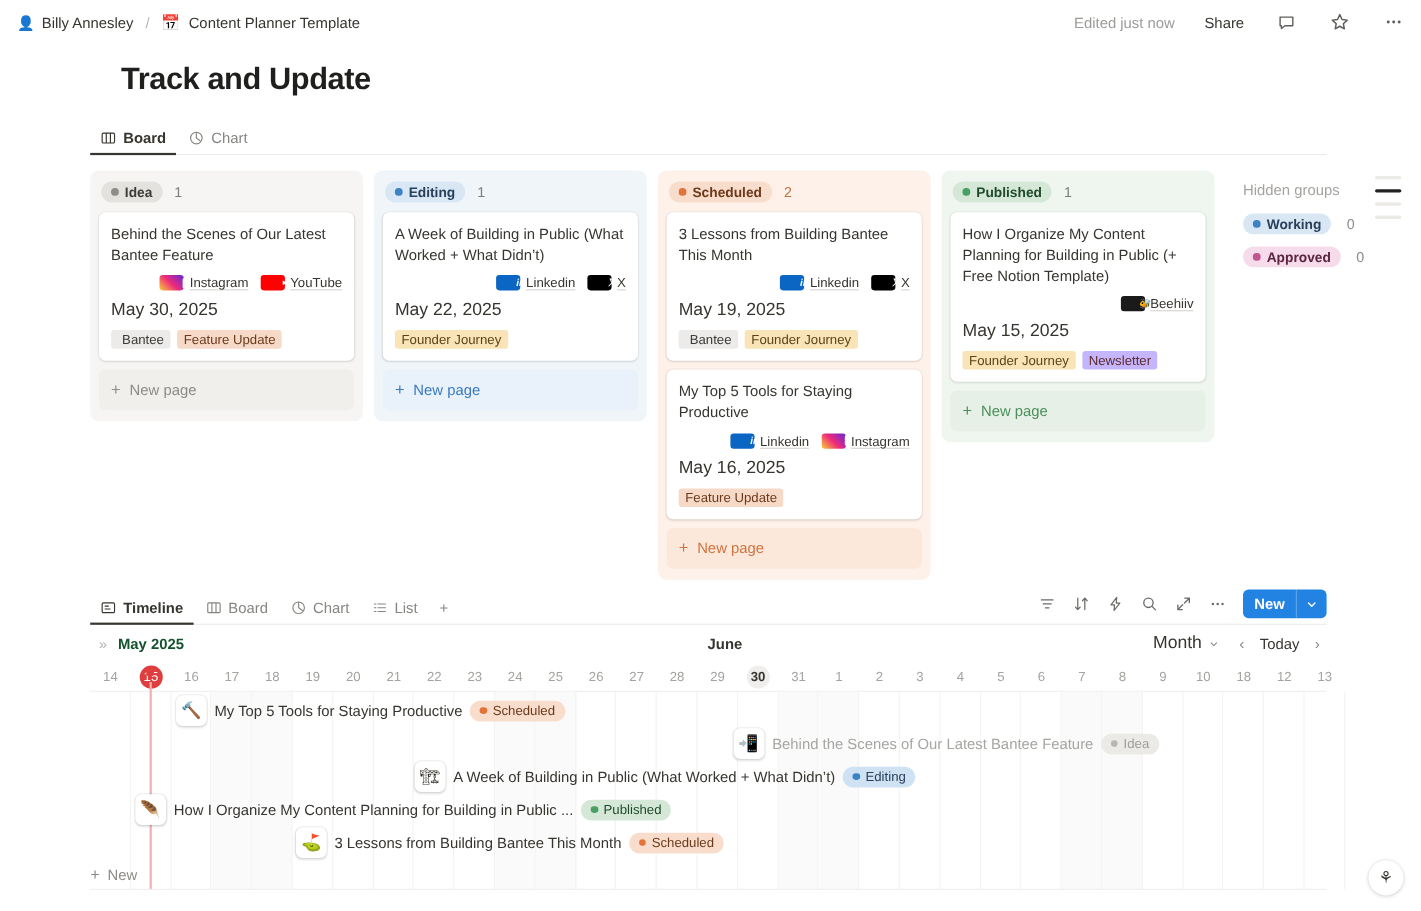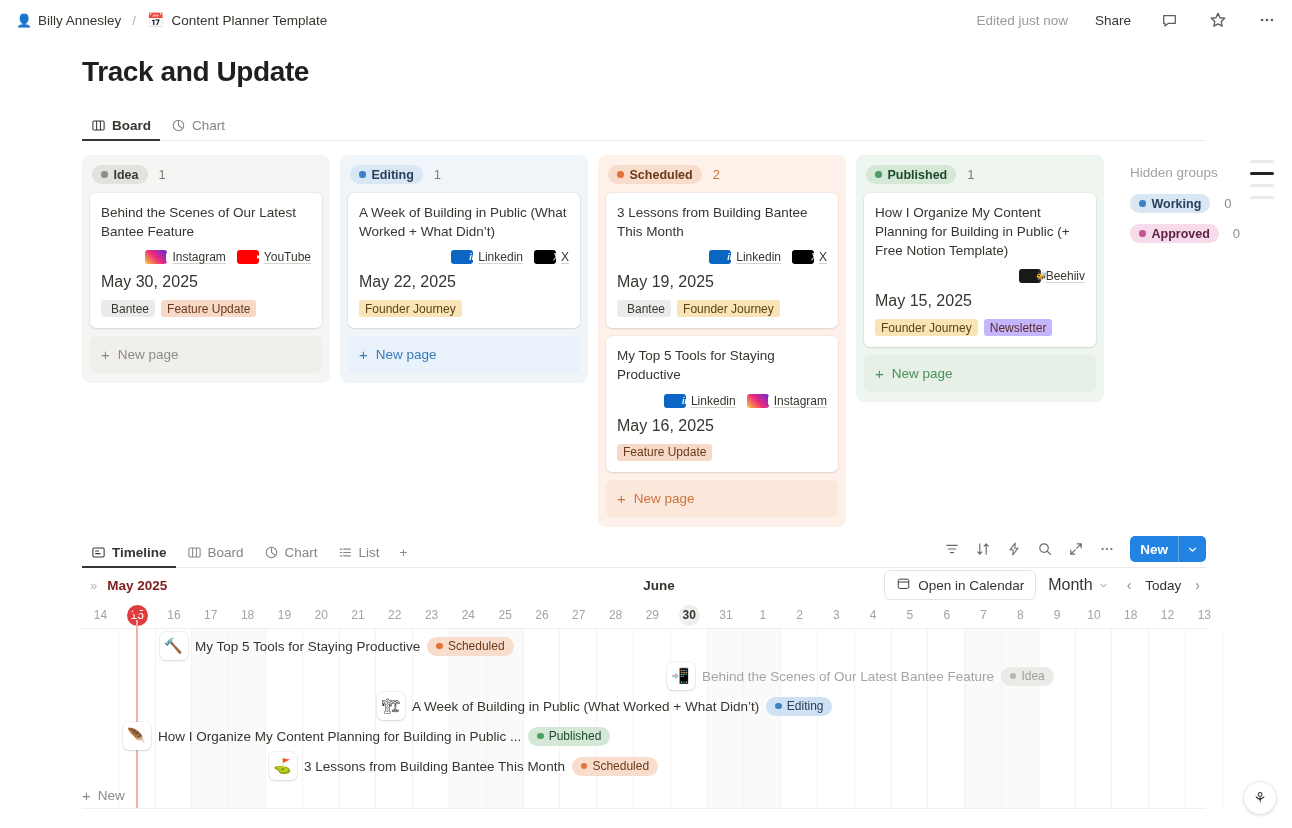--- a/index.html
+++ b/index.html
@@ -34,21 +34,21 @@
   .edited { color: #9b9a97; }
   .share { color: #37352f; }
   .icon-btn {
     width: 22px; height: 22px; display: flex; align-items: center; justify-content: center;
     color: #5f5e5b; cursor: pointer;
   }
 
   
   .page-title {
     font-size: 28px; font-weight: bold; letter-spacing: -0.4px;
-    padding: 16px 0 0 82px;
+    padding: 16px 0 0 110px;
     color: #1f1f1e;
   }
 
   
   .viewtabs {
     margin: 22px 0 0 82px;
     width: 1124px;
     display: flex; align-items: flex-end; gap: 2px;
     border-bottom: 1px solid #eceae6;
     height: 31px;
@@ -159,21 +159,21 @@
   .new-btn {
     display: flex; align-items: stretch; background: #2383e2; color: #fff;
     border-radius: 5px; overflow: hidden; margin-left: 5px; cursor: pointer; height: 26px;
   }
   .new-btn .lab { padding: 0 10px; font-size: 13.5px; font-weight: bold; display: flex; align-items: center; }
   .new-btn .cv { padding: 0 7px; display: flex; align-items: center; border-left: 1px solid rgba(255,255,255,.28); }
 
   
   .tl-datebar { display: flex; align-items: center; height: 34px; padding-left: 8px; }
   .chev2 { color: #b5b3af; font-size: 13px; letter-spacing: -2px; margin-right: 12px; }
-  .month-l { font-size: 13.5px; font-weight: bold; color: #7f1d1d; }
+  .month-l { font-size: 13.5px; font-weight: bold; color: #14532d; }
   .month-c { font-size: 13.5px; font-weight: bold; color: #37352f; margin-left: 476px; }
   .tl-nav { margin-left: auto; display: flex; align-items: center; gap: 4px; }
   .cal-btn {
     display: flex; align-items: center; gap: 7px; font-size: 13.5px; color: #37352f;
     border: 1px solid #e6e4e0; border-radius: 6px; padding: 5px 11px; cursor: pointer; background:#fff;
   }
   .mon-sel { display: flex; align-items: center; gap: 5px; font-size: 16px; color: #37352f; padding: 5px 8px; cursor: pointer; }
   .nav-ar { color: #8d8b87; font-size: 14px; padding: 4px 6px; cursor: pointer; }
   .today { font-size: 13.5px; color: #37352f; padding: 4px 4px; cursor: pointer; }
 
@@ -552,29 +552,20 @@
         </span>
       </span>
     </div>
   </div>
 
   <div class="tl-datebar">
     <span class="chev2">»</span>
     <span class="month-l">May 2025</span>
     <span class="month-c">June</span>
     <span class="tl-nav">
-      <span class="cal-btn">
-        <span>
-          <svg width="15" height="15" viewBox="0 0 20 20" fill="none" stroke="currentColor" stroke-width="1.3">
-            <rect x="3" y="4.2" width="14" height="12.4" rx="2"></rect>
-              <path d="M3 8h14"></path>
-          </svg>
-        </span>
-        <span>Open in Calendar</span>
-      </span>
       <span class="mon-sel">
         <span>Month</span>
         <svg width="11" height="11" viewBox="0 0 20 20" fill="none" stroke="#8d8b87" stroke-width="1.8" stroke-linecap="round" stroke-linejoin="round">
           <path d="M5.5 8l4.5 4.5L14.5 8"></path>
         </svg>
       </span>
       <span class="nav-ar">‹</span>
       <span class="today">Today</span>
       <span class="nav-ar">›</span>
     </span>

